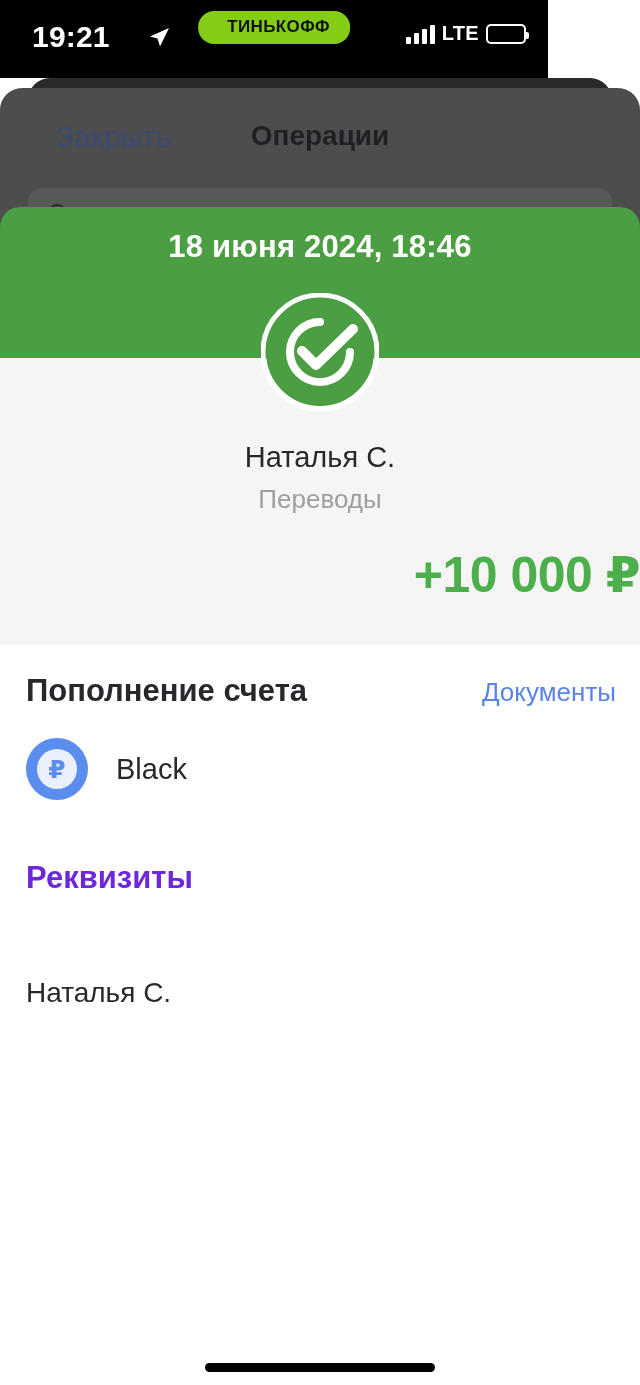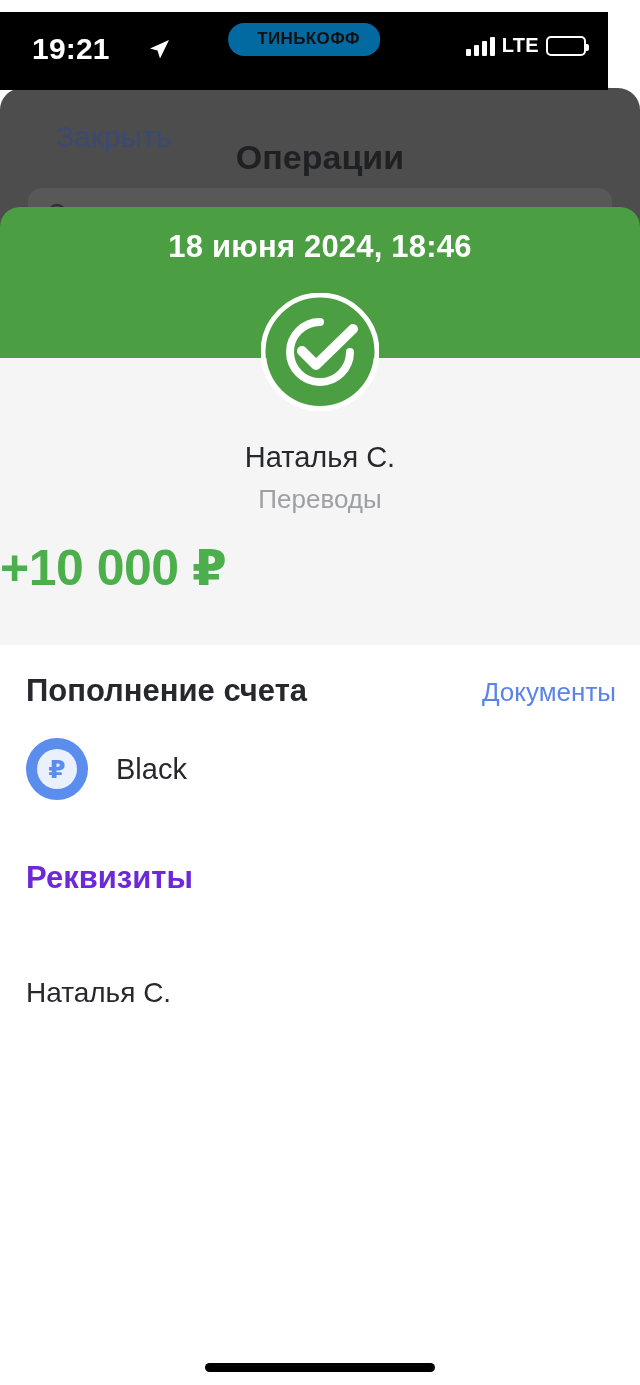--- a/index.html
+++ b/index.html
@@ -11,39 +11,39 @@
   }
   #screen {
     position: relative;
     width: 640px; height: 1385px;
     background: #ffffff;
     overflow: hidden;
   }
 
   
   .statusbar {
-    position: absolute; top: 12px; left: 0;
-    width: 608px; height: 78px;
+    position: absolute; top: 0; left: 0;
+    width: 548px; height: 78px;
     background: #000000;
     z-index: 40;
   }
   .sb-time {
     position: absolute; left: 32px; top: 20px;
     color: #ffffff; font-size: 30px; font-weight: bold;
     letter-spacing: 0.2px;
   }
   .sb-loc {
     position: absolute; left: 148px; top: 26px;
     width: 22px; height: 22px;
   }
   .sb-loc svg { display: block; }
   .brand-pill {
     position: absolute; left: 50%; top: 11px;
     transform: translateX(-50%);
-    background: #0369a1;
+    background: #84cc16;
     border-radius: 16px;
     padding: 6px 20px 7px 29px;
     color: #101010;
     font-size: 17px; font-weight: bold;
     letter-spacing: 0.4px;
   }
   .sb-right {
     position: absolute; right: 22px; top: 22px;
     display: flex; align-items: center; gap: 7px;
   }
@@ -84,21 +84,21 @@
     z-index: 6;
     overflow: hidden;
   }
   .nav-close {
     position: absolute; left: 28px; top: 32px;
     color: #3b4a72; font-size: 30px; font-weight: 500; margin-left: 28px;
   }
   .nav-title {
     position: absolute; left: 0; top: 32px; width: 100%;
     text-align: center;
-    color: #1f2024; font-size: 34px; font-weight: bold; margin-top: 18px;
+    color: #1f2024; font-size: 28px; font-weight: bold;
   }
   .searchbar {
     position: absolute; left: 28px; top: 100px;
     width: 584px; height: 60px;
     background: #585858;
     border-radius: 14px;
   }
   .search-icon {
     position: absolute; left: 18px; top: 14px;
     width: 26px; height: 26px;
@@ -142,22 +142,22 @@
     position: absolute; left: 0; top: 83px; width: 100%;
     text-align: center;
     color: #26282C; font-size: 29px; font-weight: 500;
   }
   .payer-cat {
     position: absolute; left: 0; top: 126px; width: 100%;
     text-align: center;
     color: #9D9FA3; font-size: 26px;
   }
   .amount {
-    position: absolute; left: 0; top: 181px; width: 100%;
-    text-align: left;
+    position: absolute; left: 0; top: 188px; width: 100%;
+    text-align: right;
     color: #4CAF4B; font-size: 50px; font-weight: bold;
     letter-spacing: -0.5px;
   }
 
   
   .body-white {
     position: absolute; left: 0; top: 645px;
     width: 640px; height: 740px;
     background: #ffffff;
     z-index: 10;

